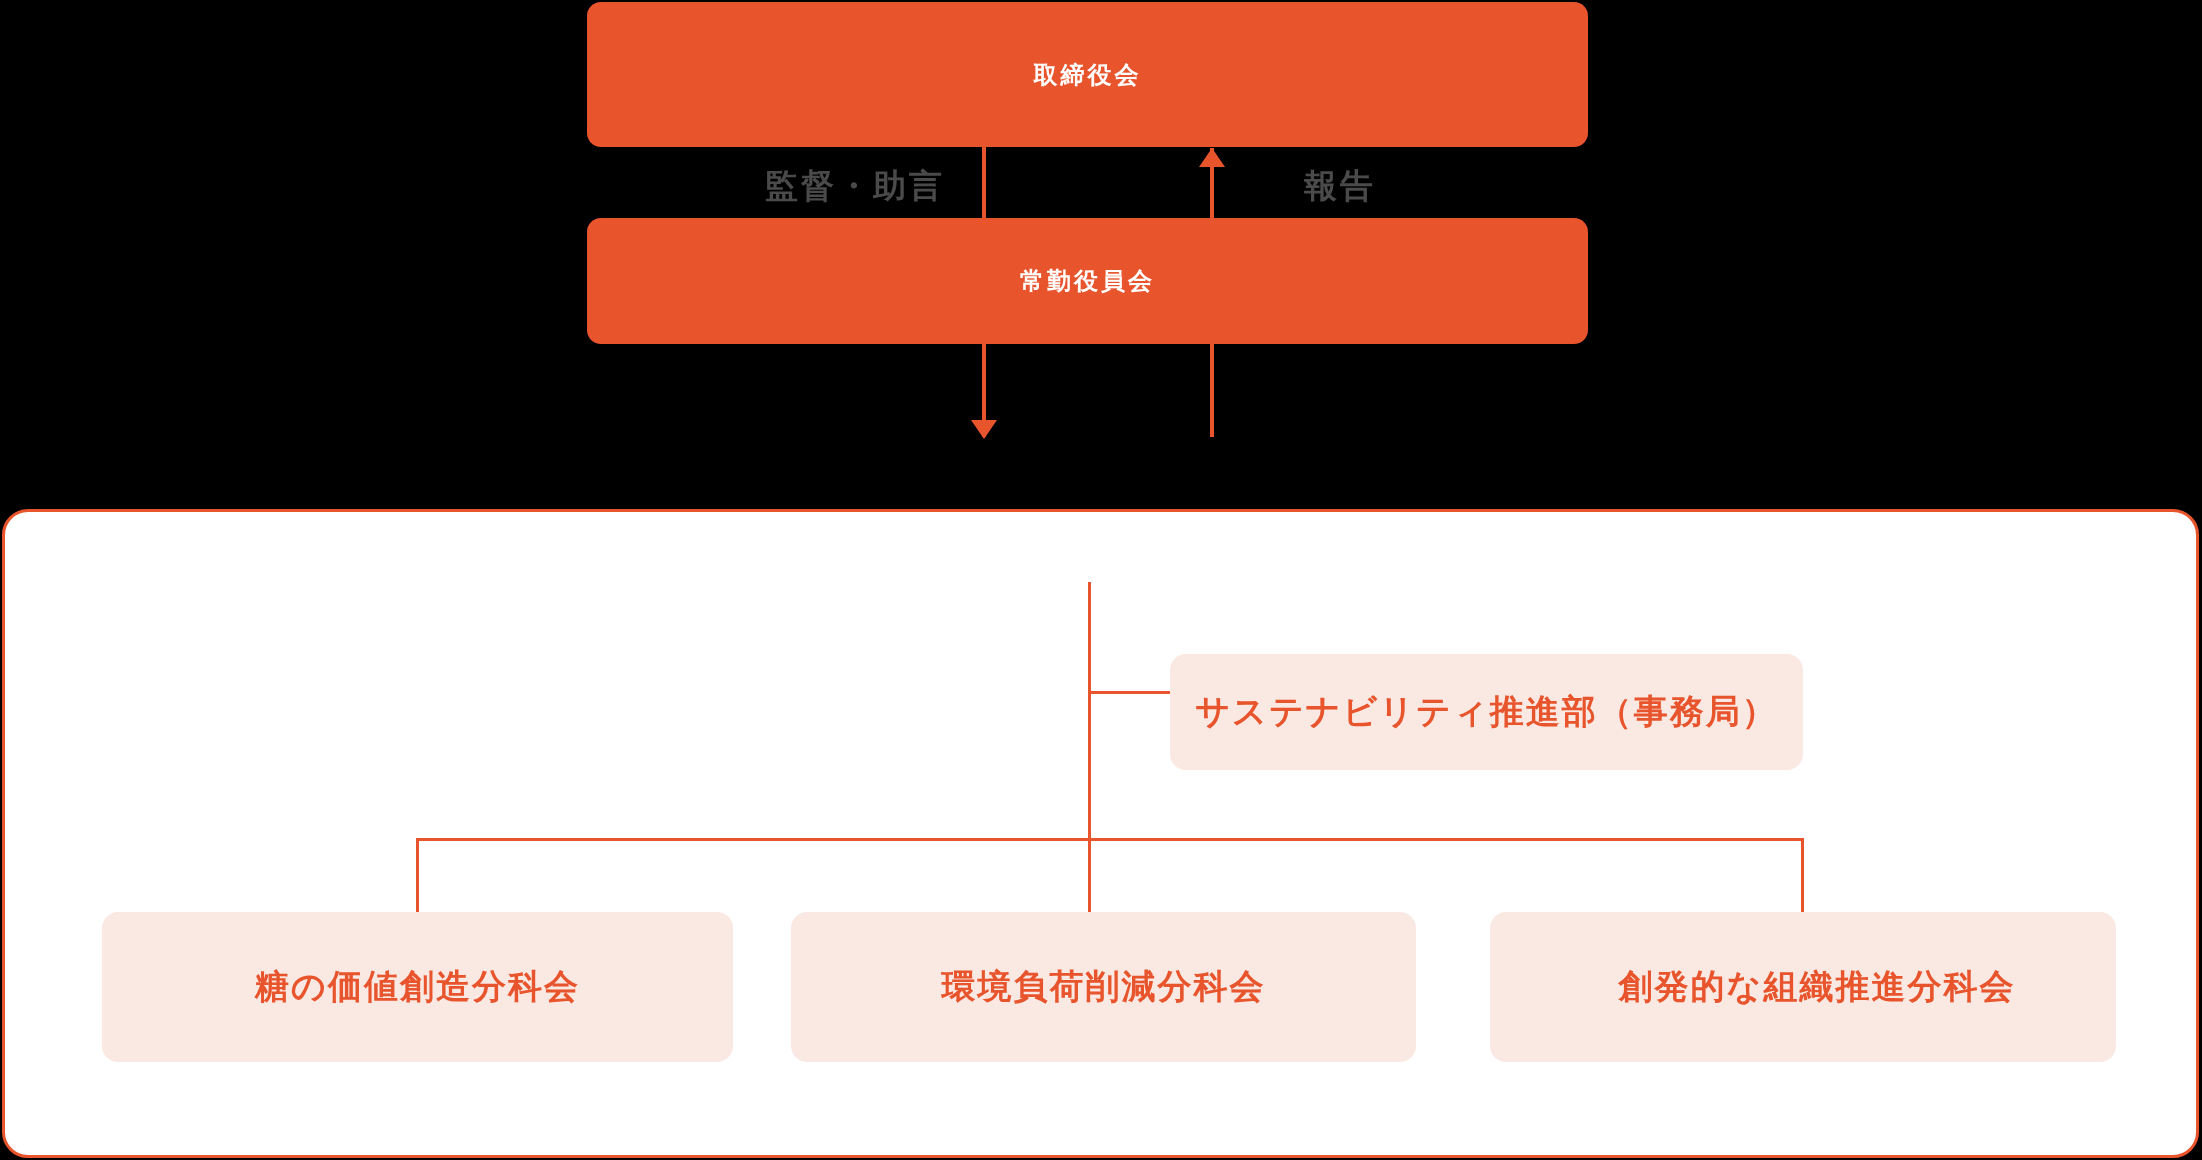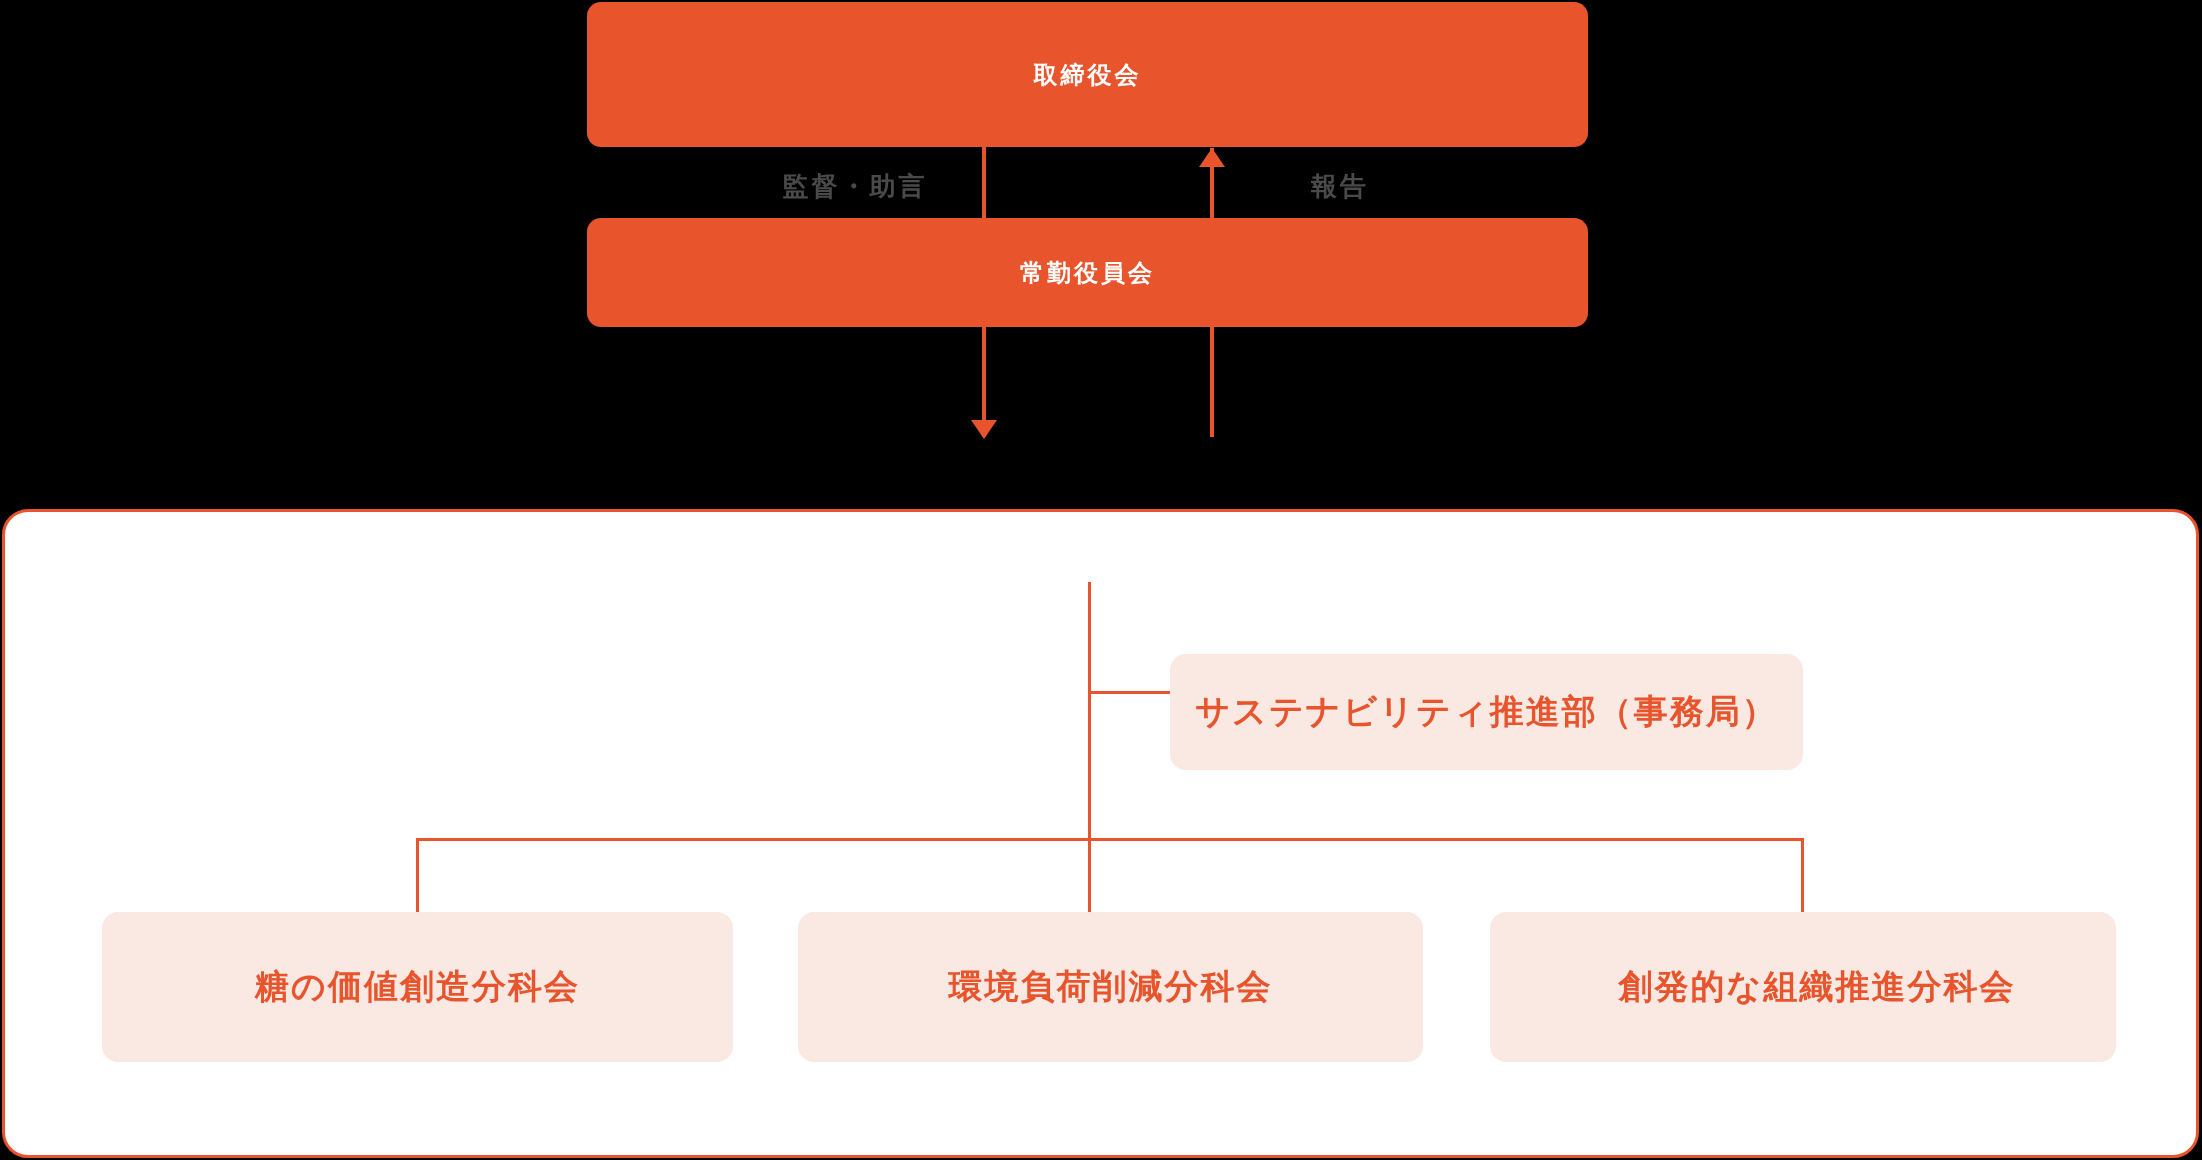--- a/index.html
+++ b/index.html
@@ -51,48 +51,48 @@
   .vline, .hline { position: absolute; background: var(--accent, #E8542C); z-index: 1; }
   .tri { position: absolute; width: 0; height: 0; z-index: 2; }
   .tri-down { border-left: 13px solid transparent; border-right: 13px solid transparent; border-top: 19px solid var(--accent, #E8542C); }
   .tri-up   { border-left: 13px solid transparent; border-right: 13px solid transparent; border-bottom: 19px solid var(--accent, #E8542C); }
 
   
   .elabel {
     position: absolute;
     transform: translate(-50%, -50%);
     color: var(--gray, #4A4A4A);
-    font-size: 26px; font-weight: 700; letter-spacing: 3px;
+    font-size: 33px; font-weight: 700; letter-spacing: 3px;
     z-index: 2;
     white-space: nowrap;
   }
 
   
   #box-board     { left: 587px;  top: 2px;   width: 1001px; height: 145px; }
-  #box-exec      { left: 587px;  top: 218px; width: 1001px; height: 109px; }
+  #box-exec      { left: 587px;  top: 218px; width: 1001px; height: 126px; }
   #box-committee { left: 587px;  top: 437px; width: 1001px; height: 146px; }
 
   #line-down { left: 982px;  top: 146px; width: 4px; height: 291px; }
   #tri-down  { left: 971px;  top: 420px; }
   #line-up   { left: 1210px; top: 148px; width: 4px; height: 289px; }
   #tri-up    { left: 1199px; top: 148px; }
 
   #label-supervise { left: 855px;  top: 186px; }
   #label-report    { left: 1340px; top: 186px; }
 
   #trunk            { left: 1088px; top: 582px; width: 3px;    height: 332px; }
   #office-connector { left: 1090px; top: 691px; width: 80px;   height: 3px;   }
   #box-office       { left: 1170px; top: 654px; width: 633px;  height: 116px; }
 
   #branch-bar { left: 416px;  top: 838px; width: 1388px; height: 3px;  }
   #stub-left  { left: 416px;  top: 838px; width: 3px;    height: 76px; }
   #stub-right { left: 1801px; top: 838px; width: 3px;    height: 76px; }
 
   #sub-0 { left: 102px;  top: 912px; width: 631px; height: 150px; text-align: right; }
-  #sub-1 { left: 791px;  top: 912px; width: 625px; height: 150px; margin-left: 7px; }
+  #sub-1 { left: 791px;  top: 912px; width: 625px; height: 150px; }
   #sub-2 { left: 1490px; top: 912px; width: 626px; height: 150px; padding-left: 28px; }
 </style>
 </head>
 <body>
 
 <div id="stage">
 
   <div class="panel"></div>
 
   <div class="vline" id="line-down"></div>

